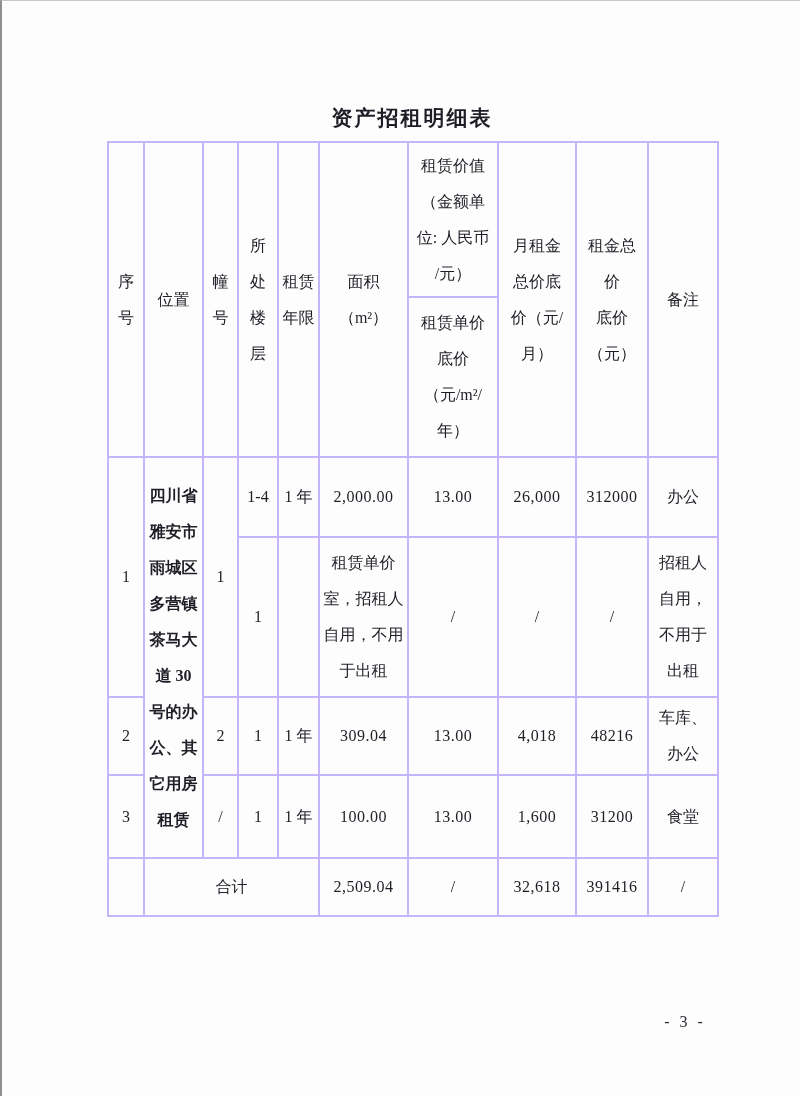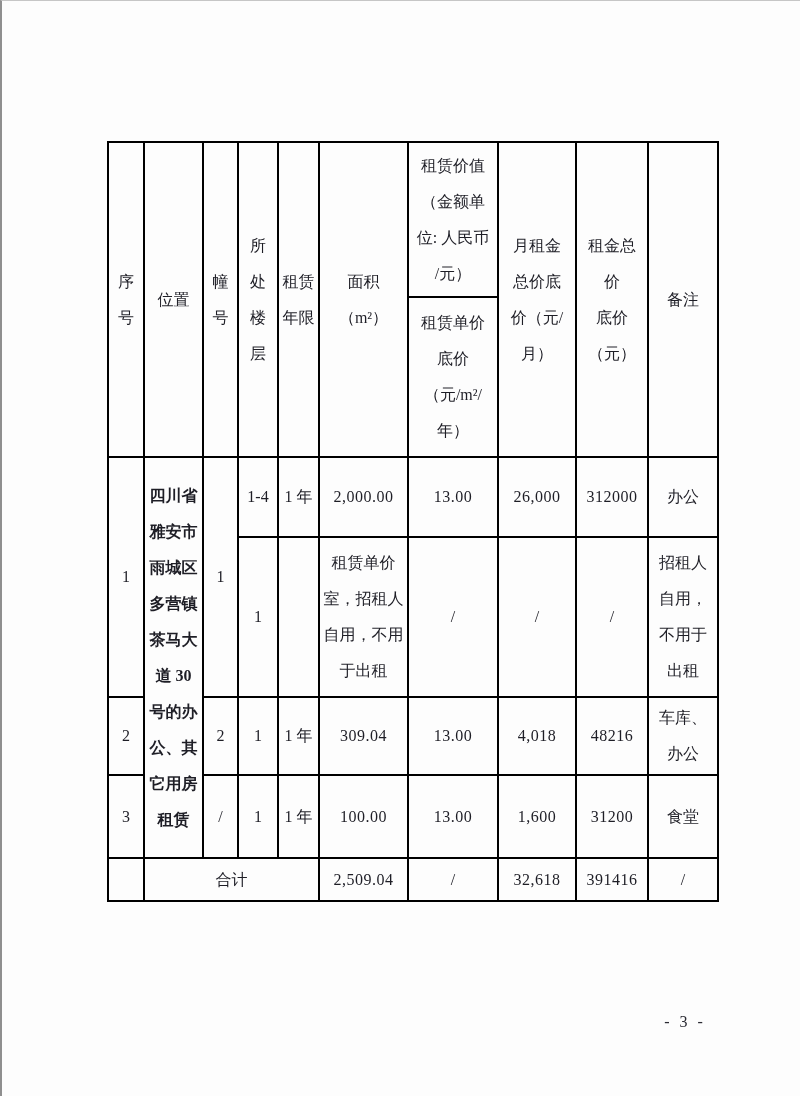--- a/index.html
+++ b/index.html
@@ -22,21 +22,21 @@
     letter-spacing:2px;
   }
   table.lease{
     position:absolute;
     left:105px;top:140px;
     border-collapse:collapse;
     table-layout:fixed;
     width:610px;
   }
   table.lease td{
-    border:2px solid #000000;
+    border:2px solid #c4b5fd;
     text-align:center;
     vertical-align:middle;
     font-size:16px;
     line-height:36px;
     white-space:pre-line;
     padding:0 2px;
     box-sizing:border-box;
   }
   td.loc{line-height:37px;padding:0 4px;font-weight:bold;}
   td.num{letter-spacing:0.5px;}
@@ -47,20 +47,21 @@
     font-size:16px;
     letter-spacing:3px;
     color:#2b2b33;
   }
 </style>
 </head>
 <body>
 
 <div class="page">
 
+  <div class="doc-title">资产招租明细表</div>
 
   <table class="lease">
     <colgroup>
       <col style="width:36px">
         <col style="width:59px">
         <col style="width:35px">
       <col style="width:40px">
         <col style="width:41px">
         <col style="width:89px">
       <col style="width:90px">
@@ -161,21 +162,21 @@
       <td>/</td>
       <td>1</td>
       <td>1 年</td>
       <td class="num">100.00</td>
       <td class="num">13.00</td>
       <td class="num">1,600</td>
       <td class="num">31200</td>
       <td>食堂</td>
     </tr>
 
-    <tr style="height:43px">
+    <tr style="height:58px">
       <td></td>
       <td colspan="4">合计</td>
       <td class="num">2,509.04</td>
       <td>/</td>
       <td class="num">32,618</td>
       <td class="num">391416</td>
       <td>/</td>
     </tr>
   </tbody>
     </table>

